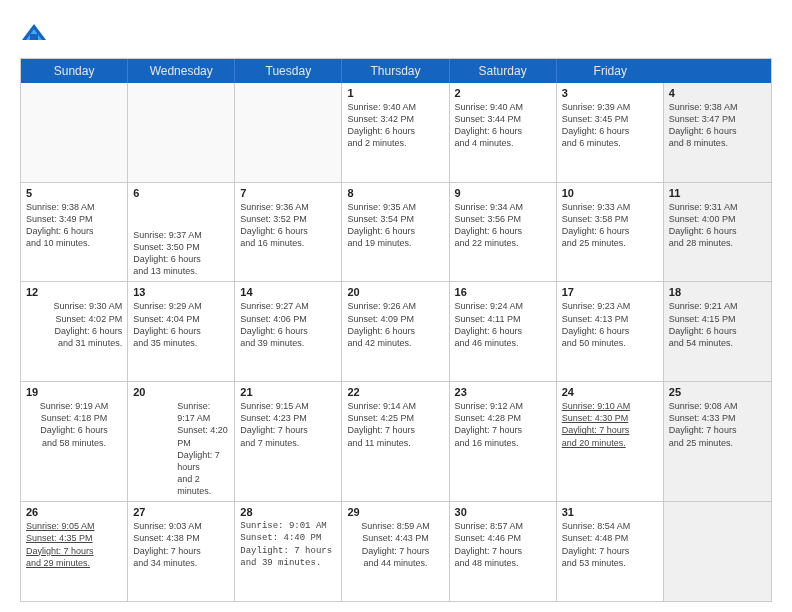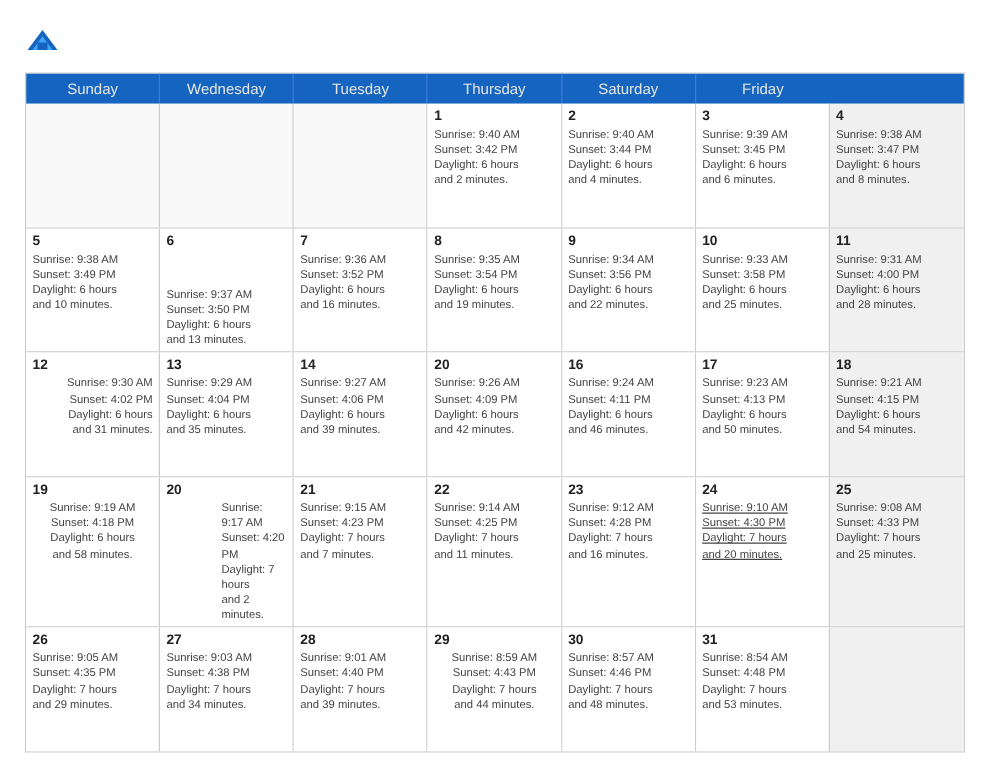--- a/index.html
+++ b/index.html
@@ -330,35 +330,35 @@
             <div class="day-num">25</div>
             <div class="cell-info" style="white-space: pre-line;">Sunrise: 9:08 AM
 Sunset: 4:33 PM
 Daylight: 7 hours
 and 25 minutes.</div>
           </div>
         </div>
         <div class="cal-row">
           <div class="cal-cell">
             <div class="day-num">26</div>
-            <div class="cell-info" style="white-space: pre-line;">Sunrise: 9:05 AM
+            <div class="cell-info" style="white-space: pre-line; text-decoration: underline;">Sunrise: 9:05 AM
 Sunset: 4:35 PM
 Daylight: 7 hours
 and 29 minutes.</div>
           </div>
           <div class="cal-cell">
             <div class="day-num">27</div>
             <div class="cell-info" style="white-space: pre-line;">Sunrise: 9:03 AM
 Sunset: 4:38 PM
 Daylight: 7 hours
 and 34 minutes.</div>
           </div>
           <div class="cal-cell">
             <div class="day-num">28</div>
-            <div class="cell-info" style="white-space: pre-line;">Sunrise: 9:01 AM
+            <div class="cell-info" style="white-space: pre-line; font-family: Liberation Mono, monospace;">Sunrise: 9:01 AM
 Sunset: 4:40 PM
 Daylight: 7 hours
 and 39 minutes.</div>
           </div>
           <div class="cal-cell">
             <div class="day-num">29</div>
             <div class="cell-info" style="white-space: pre-line; text-align: center;">Sunrise: 8:59 AM
 Sunset: 4:43 PM
 Daylight: 7 hours
 and 44 minutes.</div>

